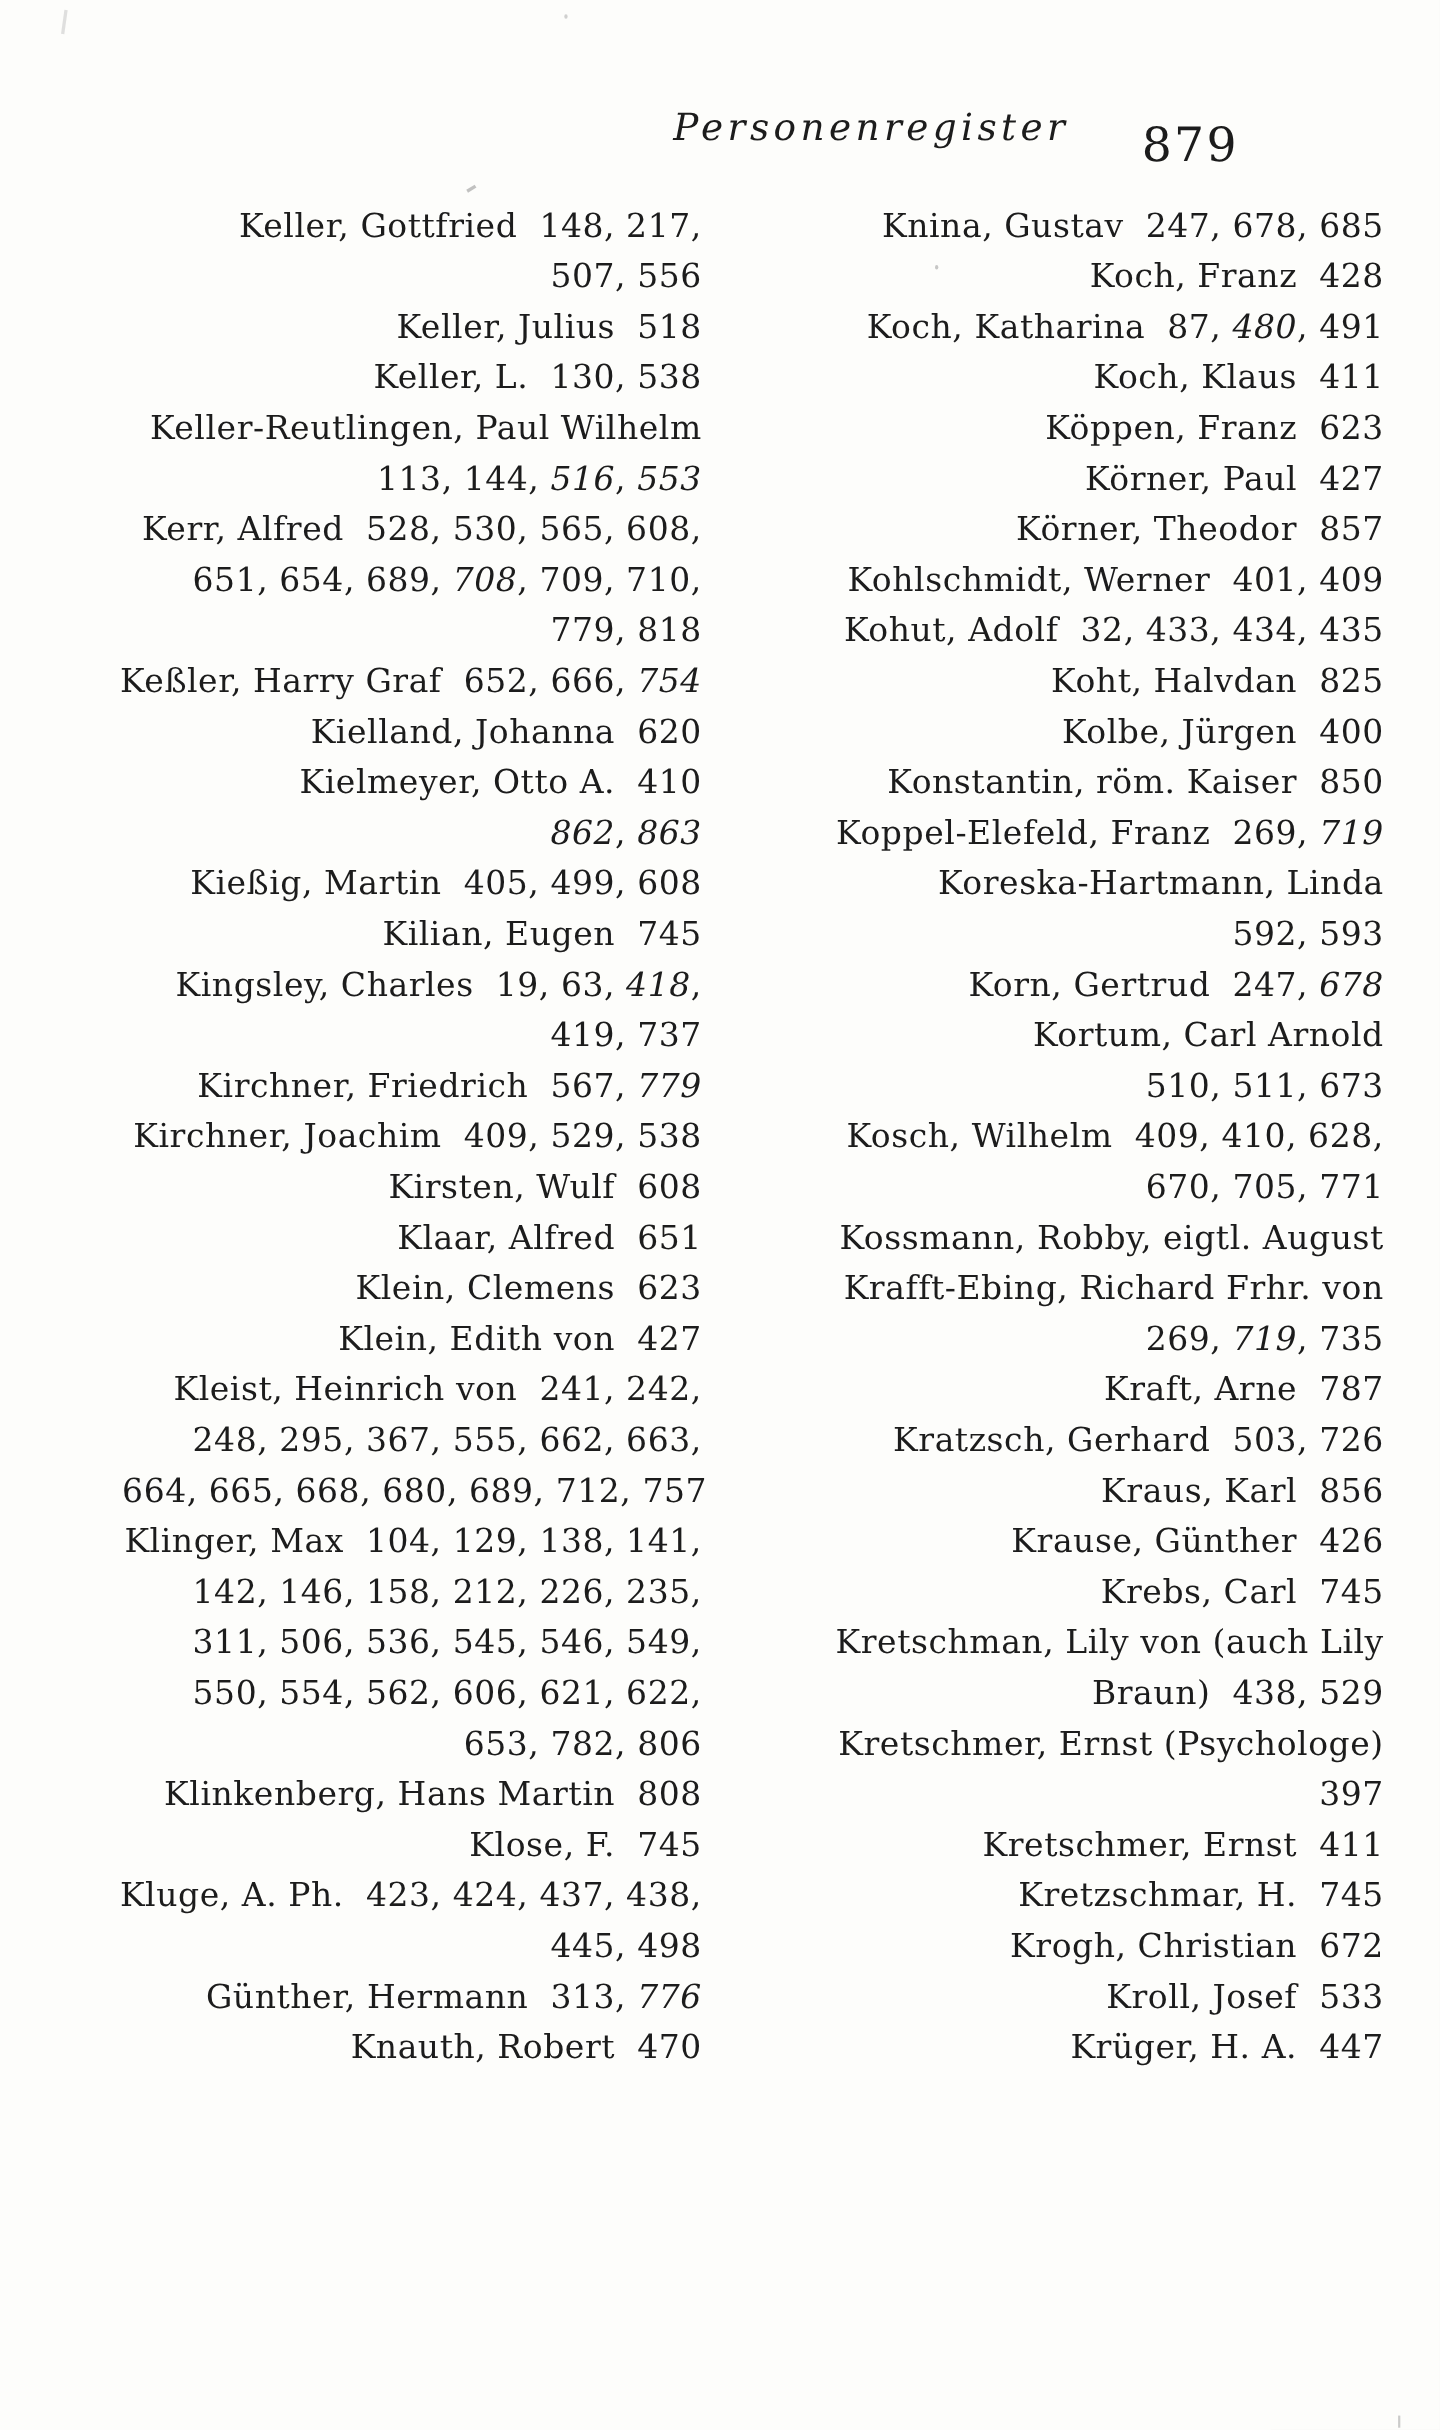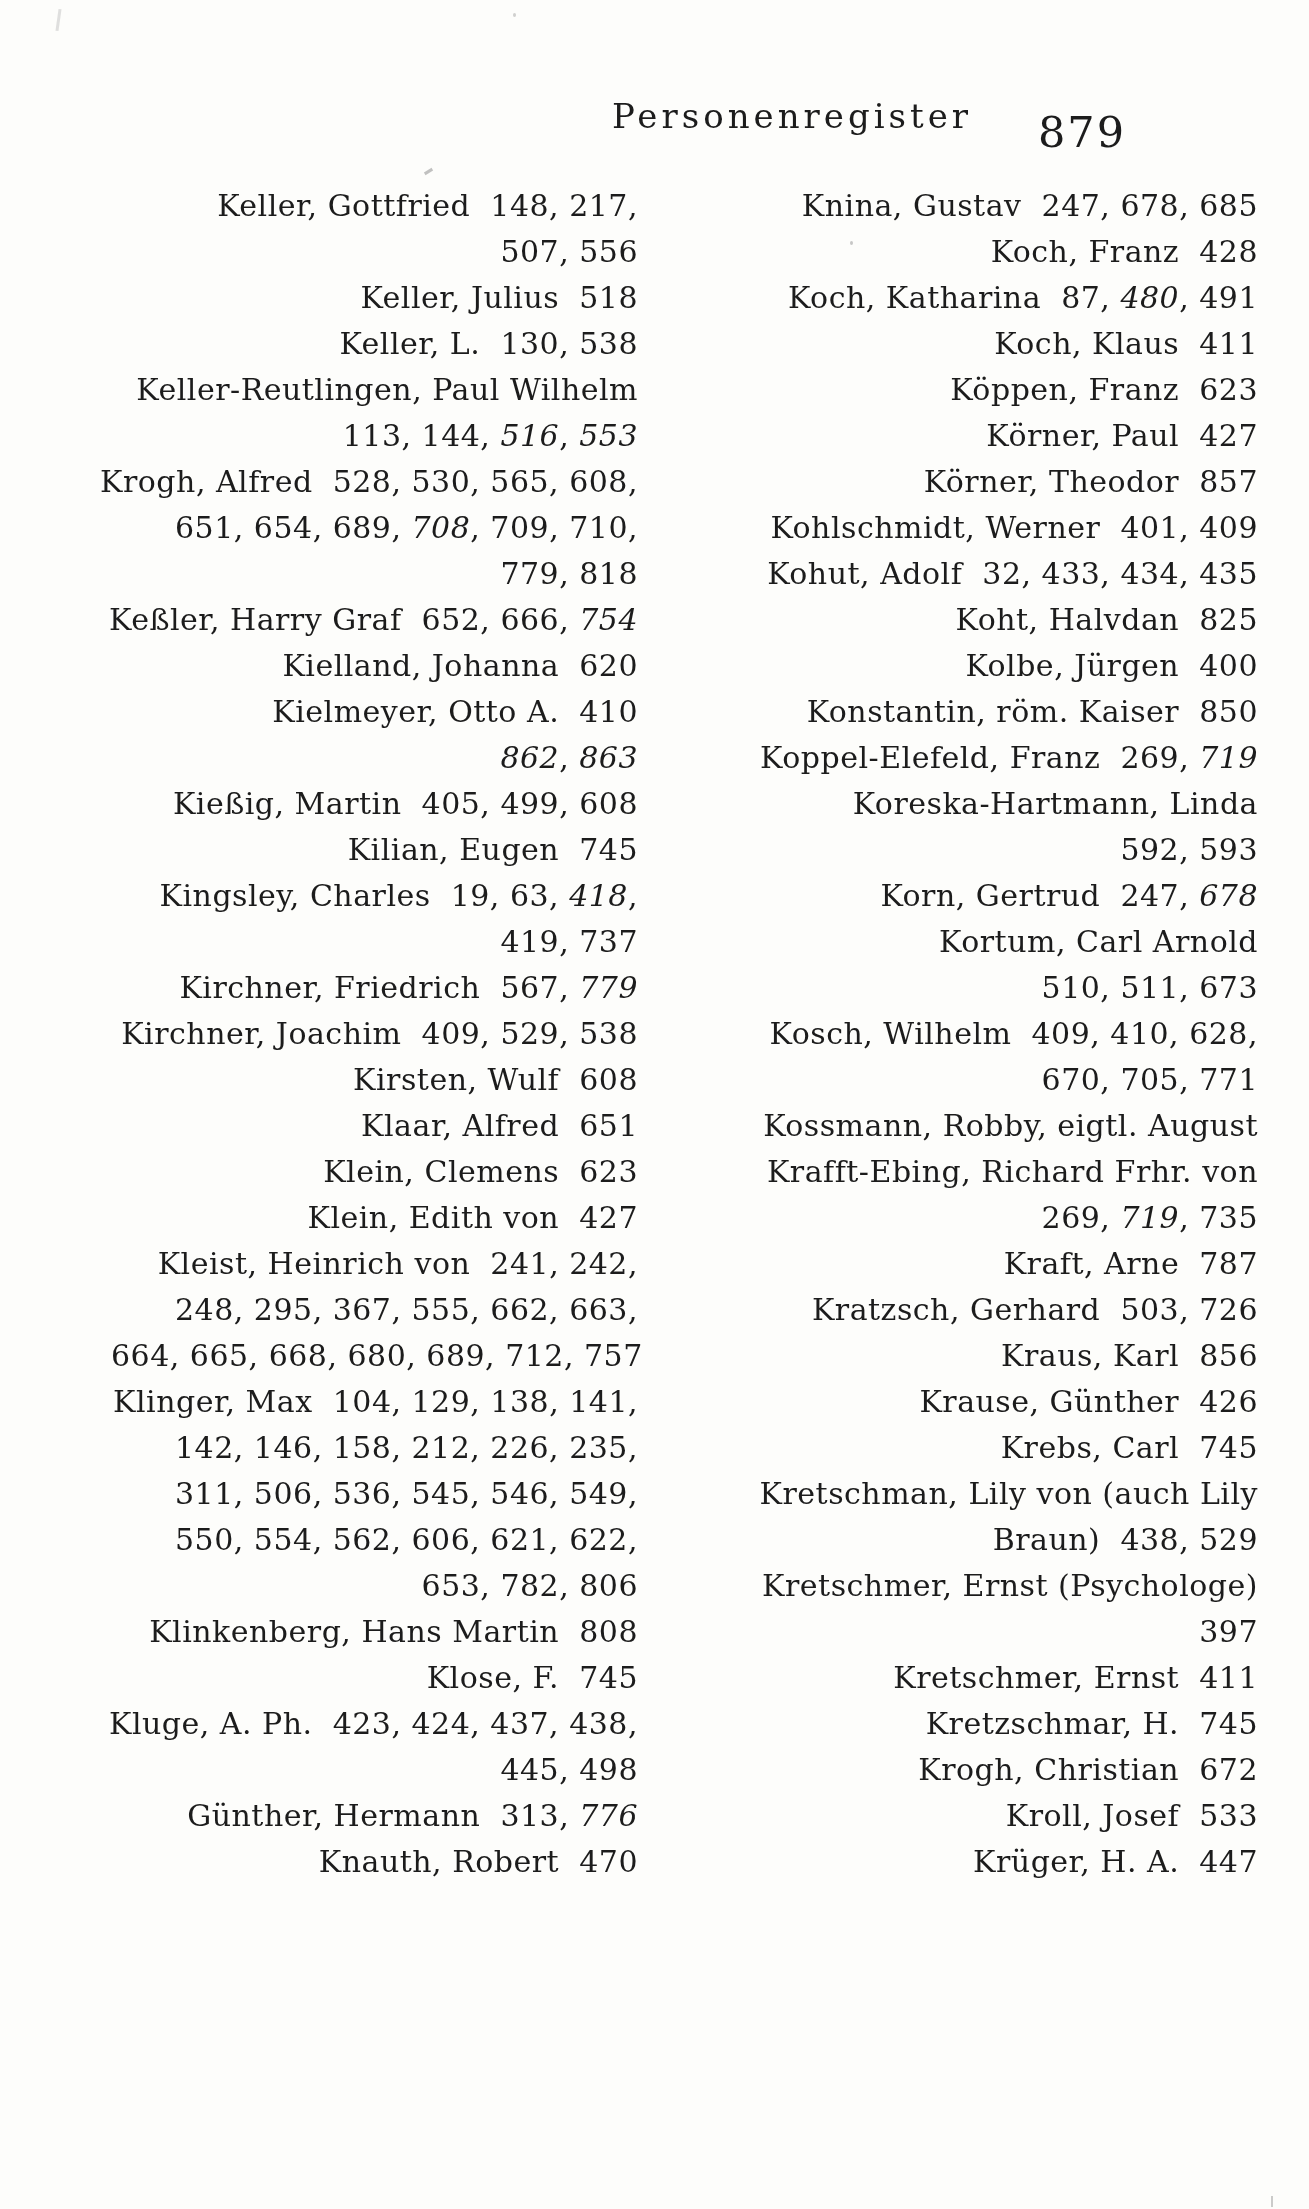--- a/index.html
+++ b/index.html
@@ -16,20 +16,21 @@
     color:var(--ink);
     overflow:hidden;
   }
   .running-head{
     position:absolute;
     top:90px; left:0; width:100%; height:60px;
   }
   .head-title{
     position:absolute;
     left:612px; top:6px;
+    font-style:italic;
     font-size:34px;
     letter-spacing:4px;
     white-space:pre;
   }
   .head-page-number{
     position:absolute;
     left:1038px; top:17px;
     font-size:43px;
     letter-spacing:2px;
     white-space:pre;
@@ -68,21 +69,21 @@
   </div>
 
   <div class="columns">
     <div class="col left">
         <div class="line"><span>Keller, Gottfried  148, 217,</span></div>
         <div class="line indent"><span>507, 556</span></div>
         <div class="line"><span>Keller, Julius  518</span></div>
         <div class="line"><span>Keller, L.  130, 538</span></div>
         <div class="line"><span>Keller-Reutlingen, Paul Wilhelm</span></div>
         <div class="line indent"><span>113, 144, </span><span class="it">516</span><span>, </span><span class="it">553</span></div>
-        <div class="line"><span>Krogh, Alfred  528, 530, 565, 608,</span></div>
+        <div class="line"><span>Kerr, Alfred  528, 530, 565, 608,</span></div>
         <div class="line indent"><span>651, 654, 689, </span><span class="it">708</span><span>, 709, 710,</span></div>
         <div class="line indent"><span>779, 818</span></div>
         <div class="line"><span>Keßler, Harry Graf  652, 666, </span><span class="it">754</span></div>
         <div class="line"><span>Kielland, Johanna  620</span></div>
         <div class="line"><span>Kielmeyer, Otto A.  410</span></div>
         <div class="line indent"><span class="it">862</span><span>, </span><span class="it">863</span></div>
         <div class="line"><span>Kießig, Martin  405, 499, 608</span></div>
         <div class="line"><span>Kilian, Eugen  745</span></div>
         <div class="line"><span>Kingsley, Charles  19, 63, </span><span class="it">418</span><span>,</span></div>
         <div class="line indent"><span>419, 737</span></div>

